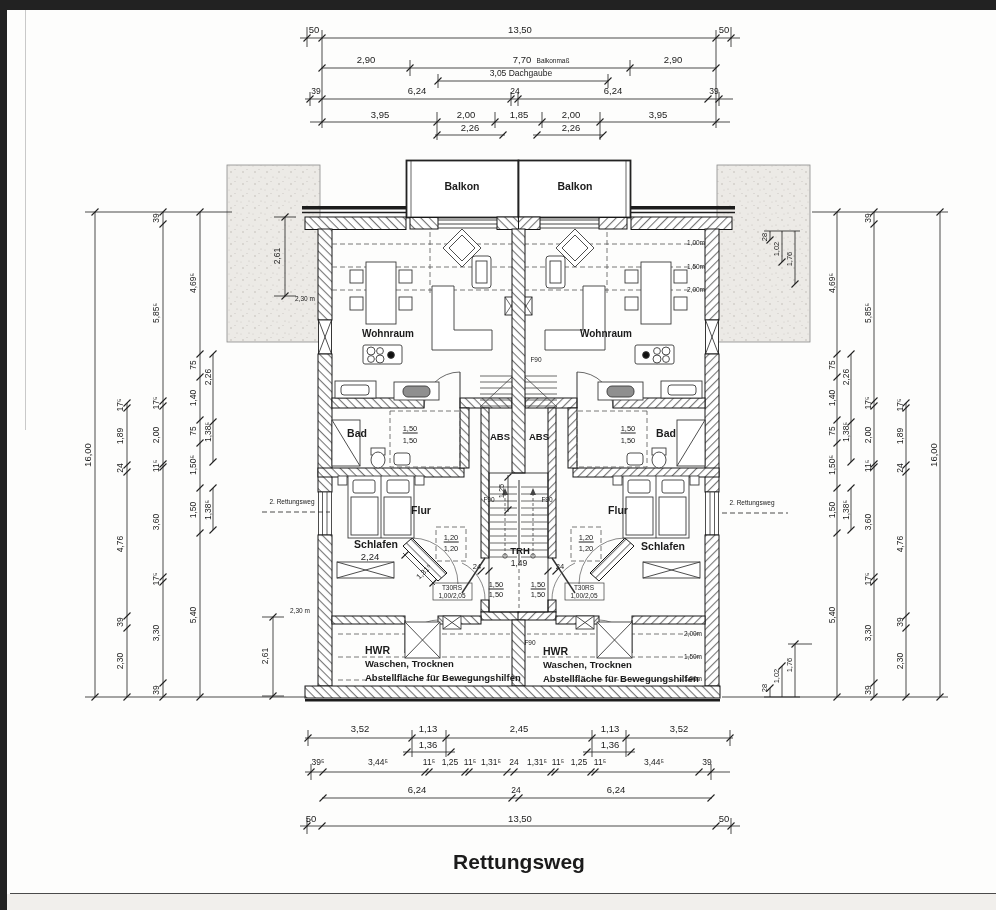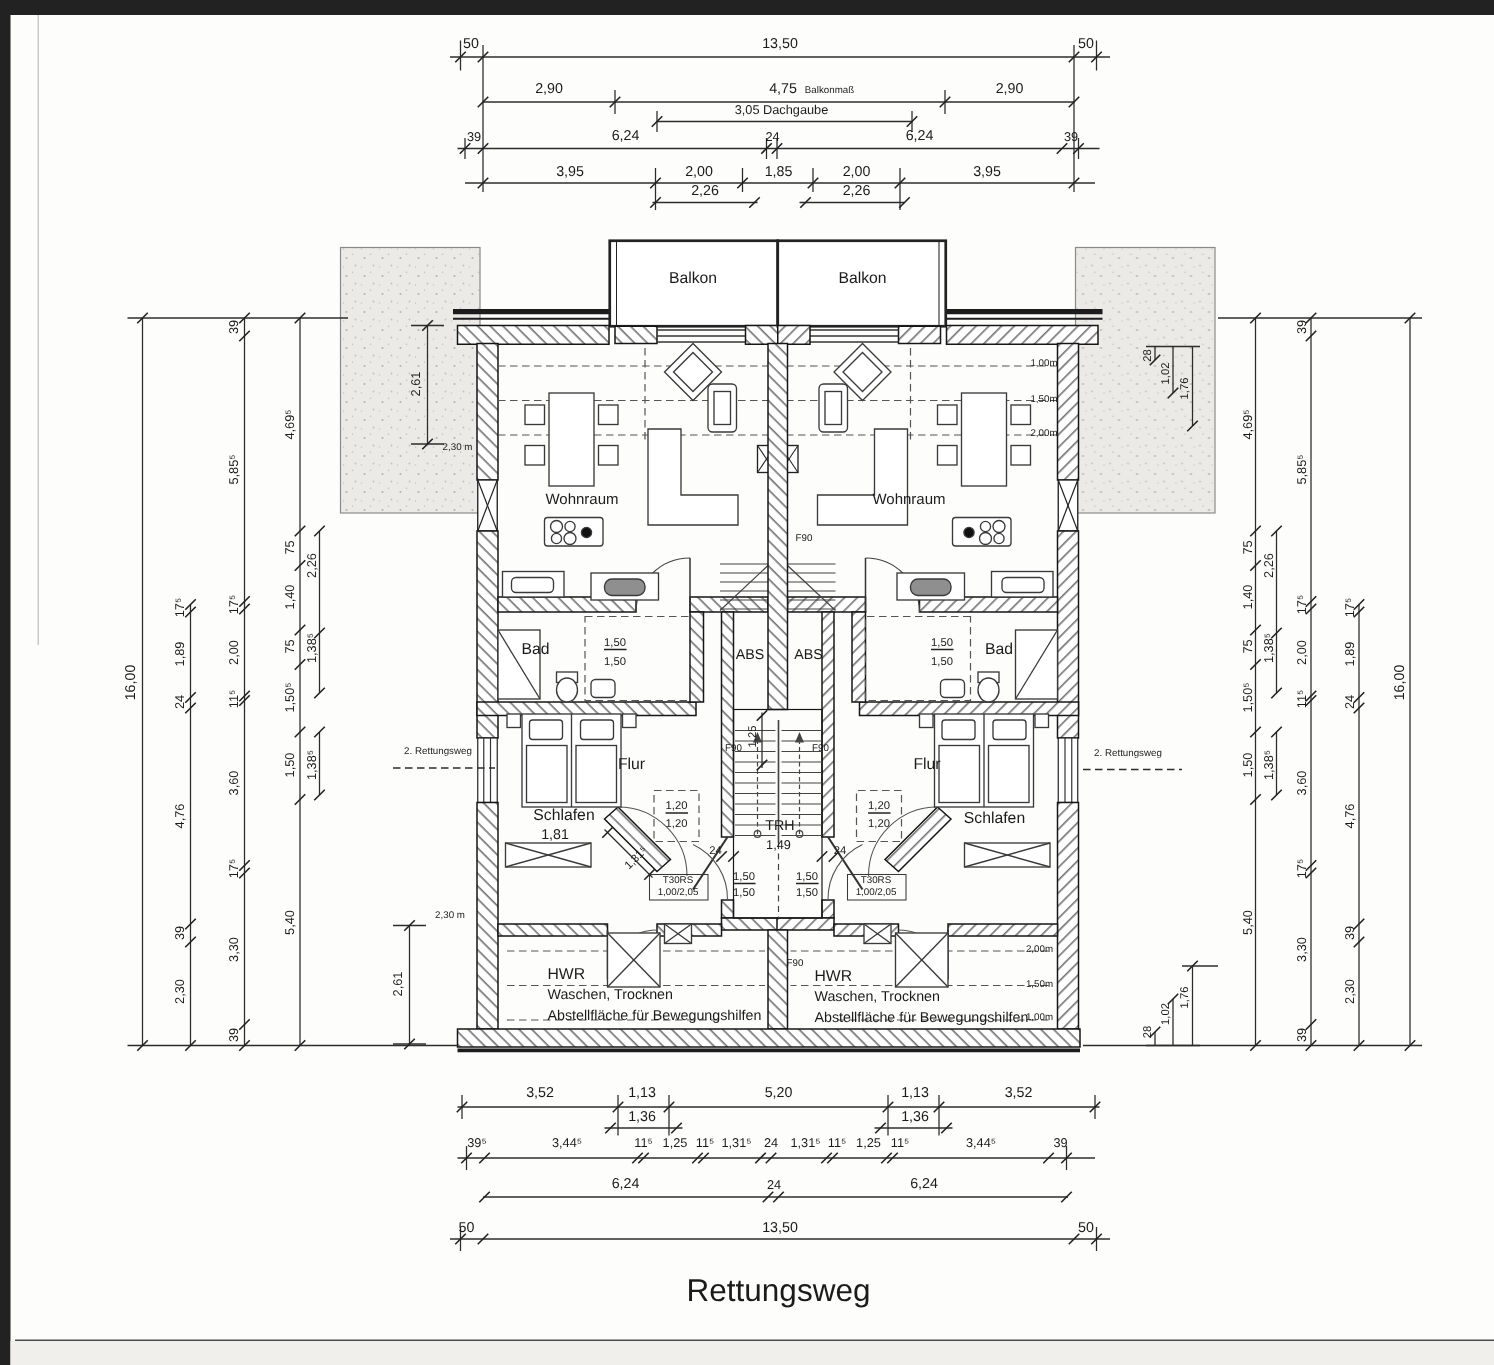--- a/index.html
+++ b/index.html
@@ -4,21 +4,21 @@
 <style>
   html,body{margin:0;padding:0;background:#fff;}
   #page{position:relative;width:996px;height:910px;background:#fdfdfc;overflow:hidden;
         font-family:"Liberation Sans", sans-serif;}
   .L{position:absolute;transform:translate(-50%,-50%);white-space:nowrap;color:#1b1b1b;line-height:1;}
   .r{transform:translate(-50%,-50%) rotate(-90deg);}
   .r45{transform:translate(-50%,-50%) rotate(-45deg);}
   .la{transform:translate(0,-50%);}
   .s6{font-size:6.5px}.s7{font-size:7.5px}.s8{font-size:8.5px}.s9{font-size:9.5px}
   .s10{font-size:10.5px}.s11{font-size:10px}.s20{font-size:21px}
-  .b{font-weight:normal}
+  .b{font-weight:bold}
   .fr{border-bottom:0.9px solid #222;padding-bottom:0.5px;}
   #topbar{position:absolute;left:0;top:0;width:996px;height:10px;background:#222;}
   #leftbar{position:absolute;left:0;top:0;width:7px;height:910px;background:#222;}
   #vline{position:absolute;left:25px;top:10px;width:1px;height:420px;background:#c9c9c9;}
   #botline{position:absolute;left:10px;top:893px;width:986px;height:0;border-top:1.3px solid #4a4a4a;}
   #botstrip{position:absolute;left:7px;top:894px;width:989px;height:16px;background:#f1efec;}
   svg{position:absolute;left:0;top:0;}
 </style>
 </head>
 <body>
@@ -431,40 +431,40 @@
         <use href="#tk" x="556" y="571"></use>
     <use href="#tk" x="405" y="555"></use>
         <use href="#tk" x="433" y="583"></use>
   </g>
 </svg>
 
 <span class="L s9" style="left:314px;top:30px">50</span>
 <span class="L s9" style="left:520px;top:30px">13,50</span>
 <span class="L s9" style="left:724px;top:30px">50</span>
 <span class="L s9" style="left:366px;top:60px">2,90</span>
-<span class="L s9" style="left:522px;top:60px">4,75</span>
+<span class="L s9" style="left:522px;top:60px">7,70</span>
 <span class="L s6" style="left:553px;top:61px">Balkonmaß</span>
 <span class="L s9" style="left:673px;top:60px">2,90</span>
 <span class="L s8" style="left:521px;top:73px">3,05  Dachgaube</span>
 <span class="L s8" style="left:316px;top:91px">39</span>
 <span class="L s9" style="left:417px;top:91px">6,24</span>
 <span class="L s8" style="left:515px;top:91px">24</span>
 <span class="L s9" style="left:613px;top:91px">6,24</span>
 <span class="L s8" style="left:714px;top:91px">39</span>
 <span class="L s9" style="left:380px;top:115px">3,95</span>
 <span class="L s9" style="left:466px;top:115px">2,00</span>
 <span class="L s9" style="left:519px;top:115px">1,85</span>
 <span class="L s9" style="left:571px;top:115px">2,00</span>
 <span class="L s9" style="left:658px;top:115px">3,95</span>
 <span class="L s9" style="left:470px;top:128px">2,26</span>
 <span class="L s9" style="left:571px;top:128px">2,26</span>
 
 <span class="L s9" style="left:360px;top:729px">3,52</span>
 <span class="L s9" style="left:428px;top:729px">1,13</span>
-<span class="L s9" style="left:519px;top:729px">5,20</span>
+<span class="L s9" style="left:519px;top:729px">2,45</span>
 <span class="L s9" style="left:610px;top:729px">1,13</span>
 <span class="L s9" style="left:679px;top:729px">3,52</span>
 <span class="L s9" style="left:428px;top:745px">1,36</span>
 <span class="L s9" style="left:610px;top:745px">1,36</span>
 <span class="L s8" style="left:318px;top:762px">39⁵</span>
 <span class="L s8" style="left:378px;top:762px">3,44⁵</span>
 <span class="L s8" style="left:429px;top:762px">11⁵</span>
 <span class="L s8" style="left:450px;top:762px">1,25</span>
 <span class="L s8" style="left:470px;top:762px">11⁵</span>
 <span class="L s8" style="left:491px;top:762px">1,31⁵</span>
@@ -570,21 +570,21 @@
 <span class="L s6" style="left:489px;top:500px">F90</span>
 <span class="L s6" style="left:547px;top:500px">F90</span>
 <span class="L s6" style="left:530px;top:643px">F90</span>
 <span class="L b s10" style="left:421px;top:510px">Flur</span>
 <span class="L b s10" style="left:618px;top:510px">Flur</span>
 <span class="L s7 fr" style="left:451px;top:538px">1,20</span>
 <span class="L s7" style="left:451px;top:549px">1,20</span>
 <span class="L s7 fr" style="left:586px;top:538px">1,20</span>
 <span class="L s7" style="left:586px;top:549px">1,20</span>
 <span class="L b s10" style="left:376px;top:544px">Schlafen</span>
-<span class="L s9" style="left:370px;top:557px">1,81</span>
+<span class="L s9" style="left:370px;top:557px">2,24</span>
 <span class="L b s10" style="left:663px;top:546px">Schlafen</span>
 <span class="L b s9" style="left:520px;top:551px">TRH</span>
 <span class="L s8" style="left:519px;top:563px">1,49</span>
 <span class="L r s7" style="left:502px;top:491px">1,25</span>
 <span class="L s7" style="left:477px;top:567px">24</span>
 <span class="L s7" style="left:560px;top:567px">24</span>
 <span class="L s7 fr" style="left:496px;top:585px">1,50</span>
 <span class="L s7" style="left:496px;top:595px">1,50</span>
 <span class="L s7 fr" style="left:538px;top:585px">1,50</span>
 <span class="L s7" style="left:538px;top:595px">1,50</span>

